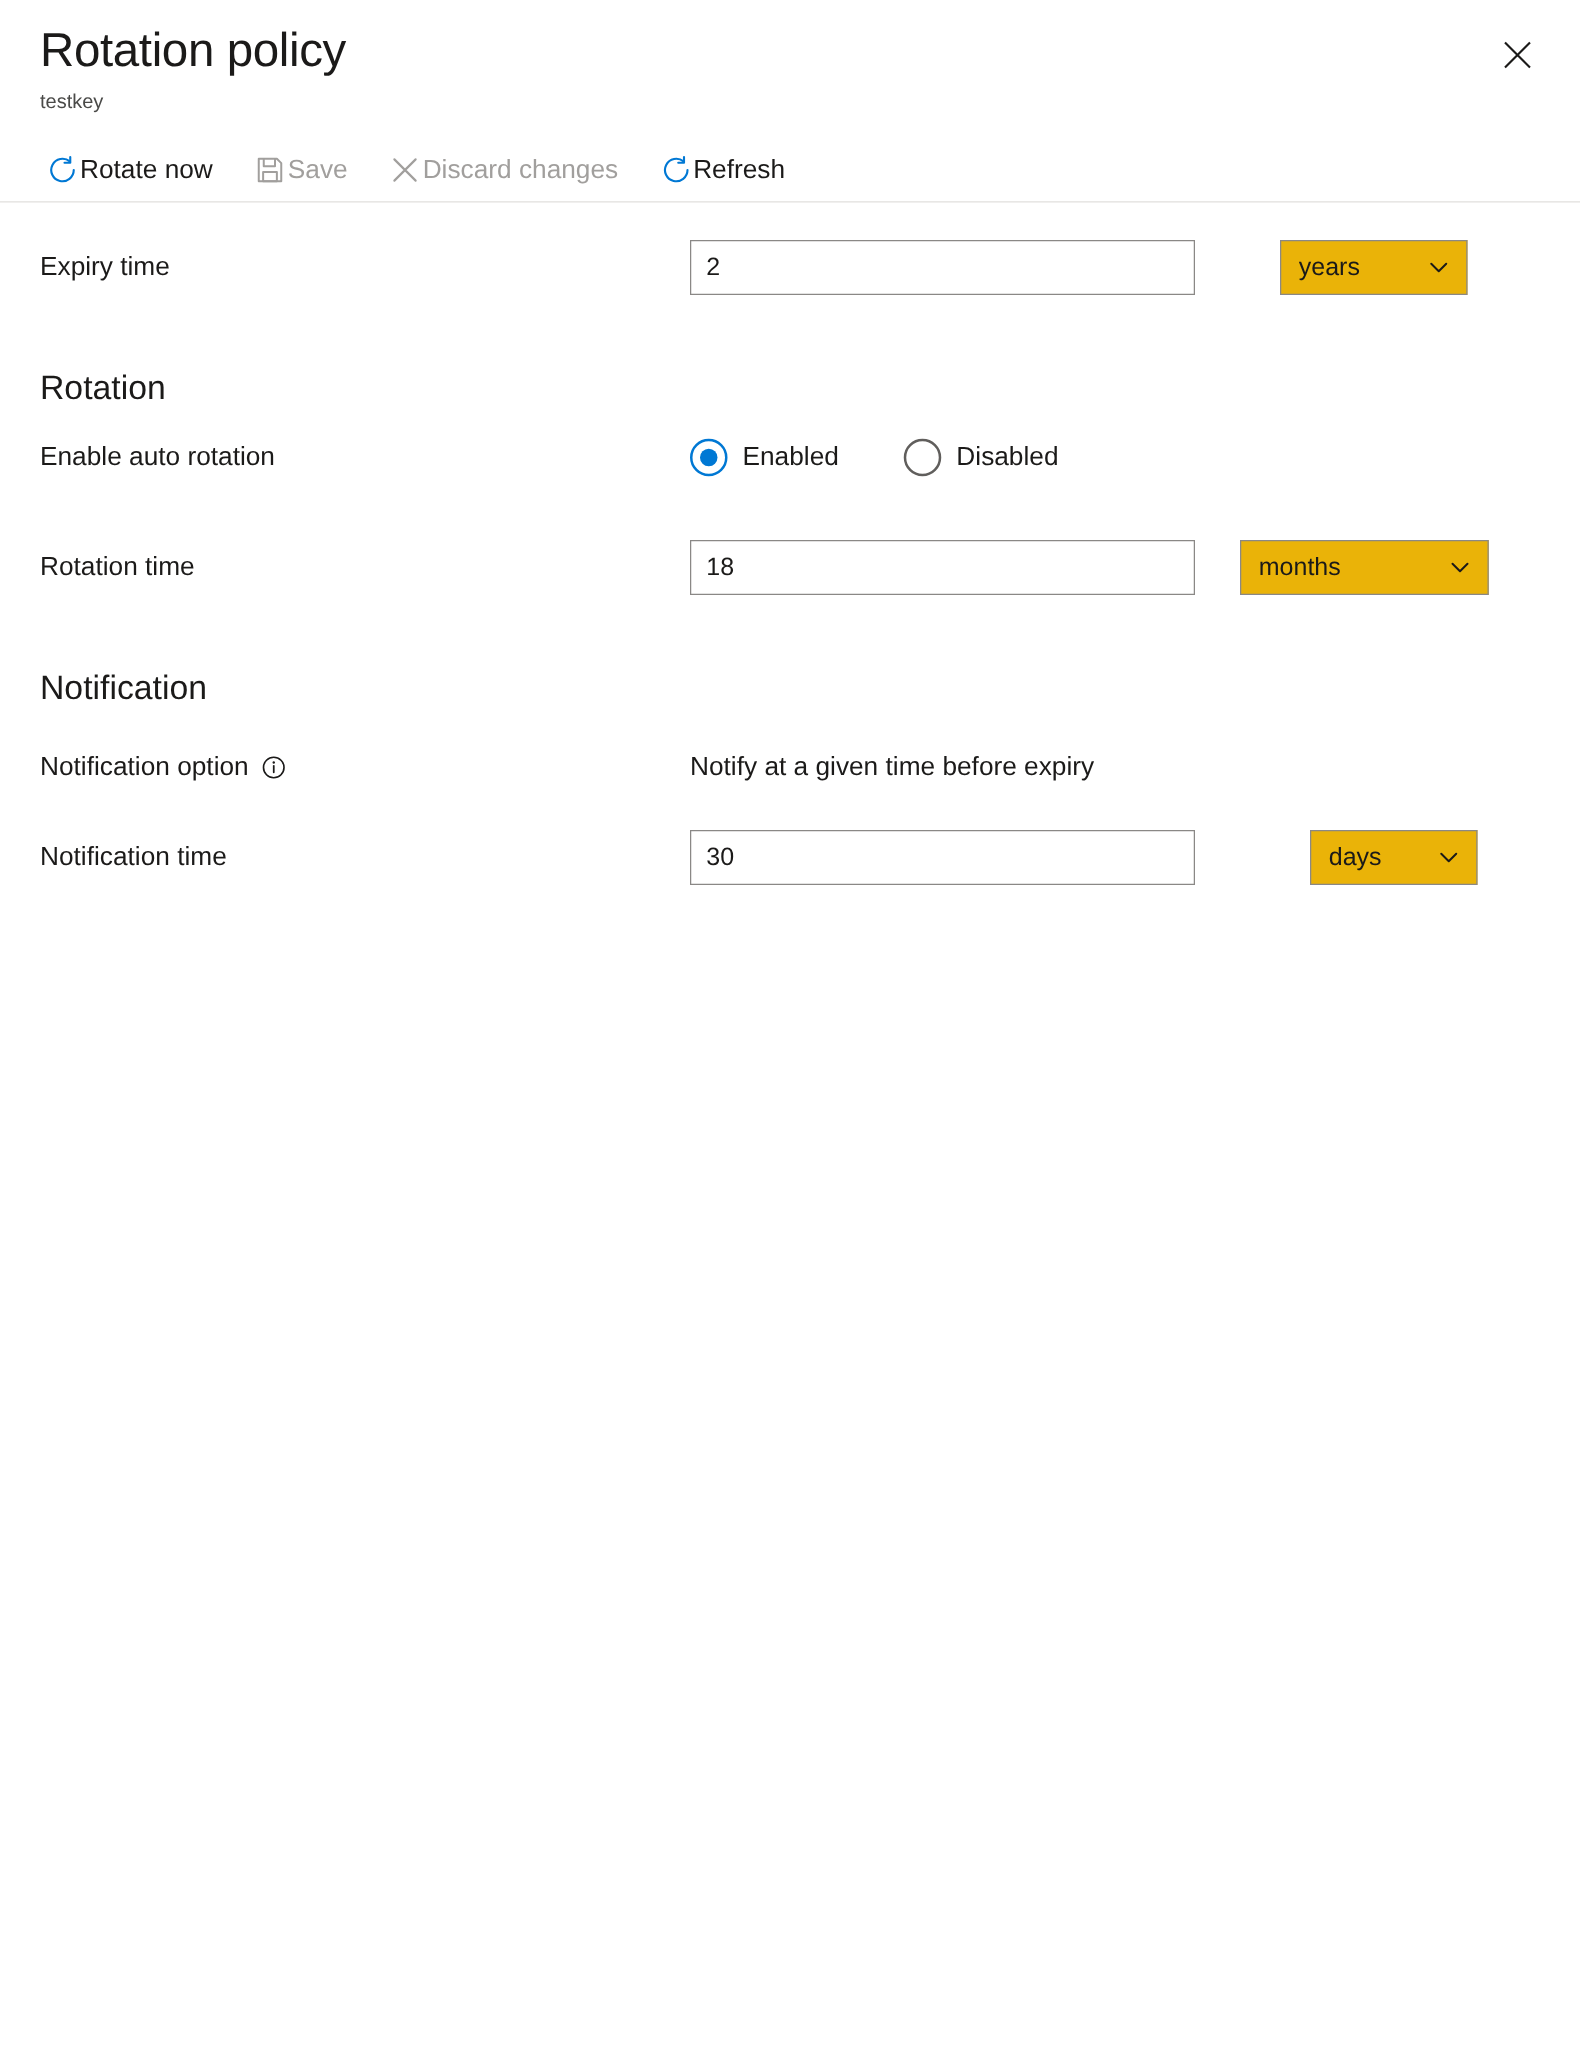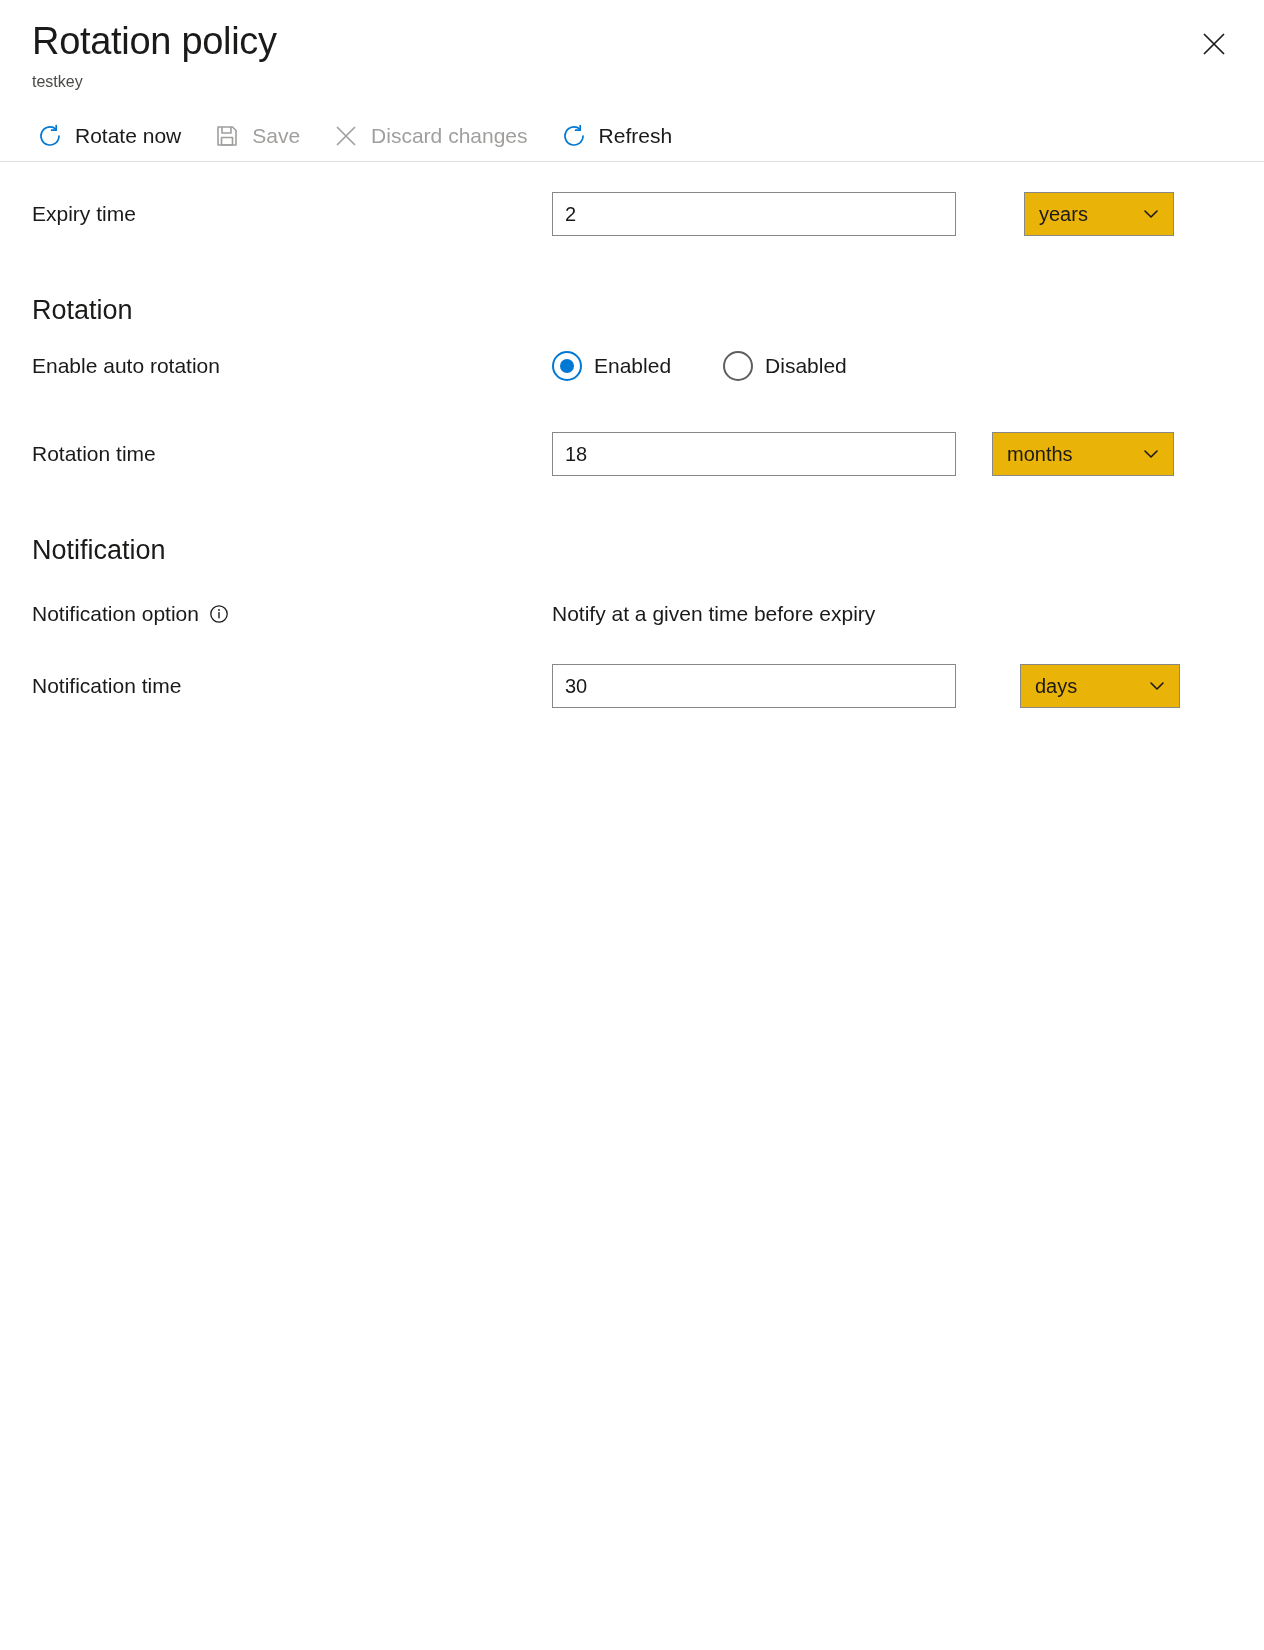--- a/index.html
+++ b/index.html
@@ -61,21 +61,20 @@
     align-items: center;
     gap: 0;
     padding: 0 32px;
     margin-top: 18px;
     height: 52px;
     border-bottom: 1px solid #e1dfdd;
   }
   .cmd {
     display: flex;
     align-items: center;
-    gap: 11px;
     padding: 6px 14px 6px 4px;
     margin-right: 14px;
     background: transparent;
     border: none;
     font-family: "Liberation Sans", sans-serif;
     font-size: 21px;
     color: #1b1a19;
     cursor: pointer;
     white-space: nowrap;
     line-height: 26px;
@@ -134,22 +133,22 @@
     justify-content: space-between;
     gap: 14px;
     padding: 0 12px 0 14px;
     font-size: 20px;
     color: #1b1a19;
     cursor: pointer;
     user-select: none;
   }
   .dropdown .chev { display: flex; align-items: center; }
   .dd-unit-years { width: 150px; margin-left: 68px; }
-  .dd-unit-months { width: 182px; margin-left: 36px; }
-  .dd-unit-days { width: 160px; margin-left: 64px; text-align: right; }
+  .dd-unit-months { width: 199px; margin-left: 36px; }
+  .dd-unit-days { width: 134px; margin-left: 92px; text-align: right; }
   .dd-wide { width: 620px; }
   .dd-text {
     overflow: hidden;
     white-space: nowrap;
     text-overflow: ellipsis;
   }
 
   .section-title {
     font-size: 27px;
     font-weight: 400;

